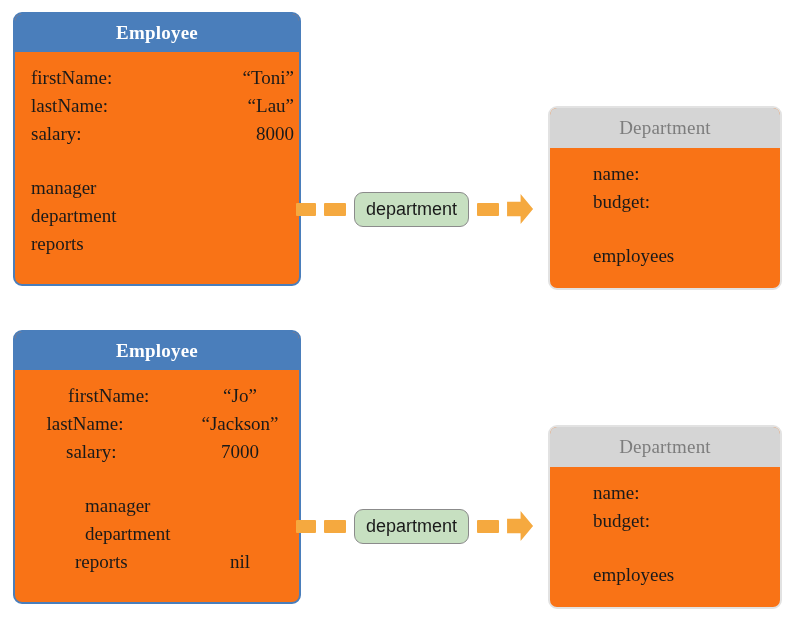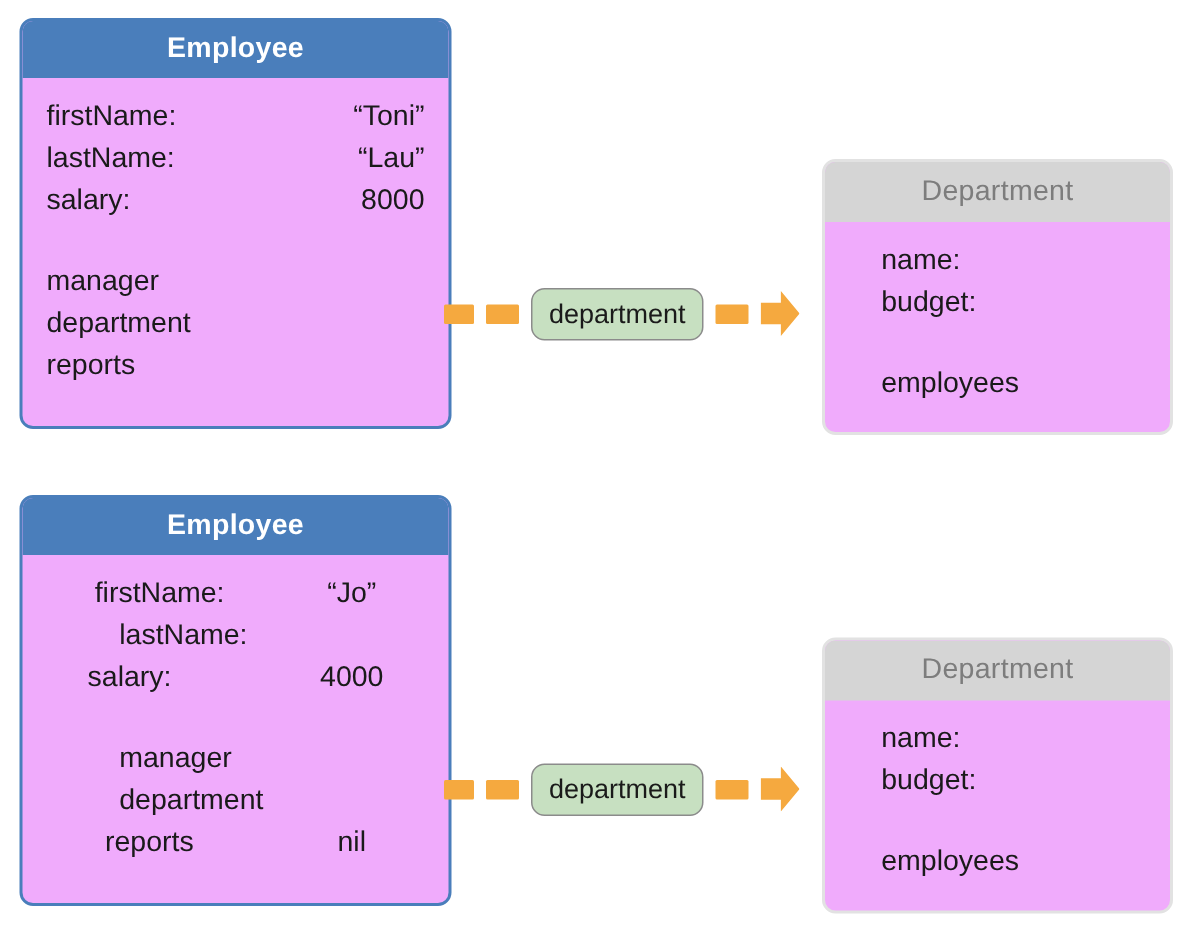--- a/index.html
+++ b/index.html
@@ -18,23 +18,24 @@
     position: absolute;
     inset: 0;
     width: 796px;
     height: 618px;
   }
 
   
   .obj-box {
     position: absolute;
     box-sizing: border-box;
-    background: #f0abfc;
+    background: #f97316;
     border-radius: 9px;
     overflow: hidden;
+    font-family: Liberation Serif, serif;
   }
   .obj-box.employee {
     border: 2px solid #4a7ebb;
   }
   .obj-box.department {
     border: 2px solid #e2e2e2;
   }
 
   .box-header {
     box-sizing: border-box;
@@ -54,21 +55,21 @@
     background: #d5d5d5;
     color: #7d7d7d;
     font-weight: normal;
     font-size: 19px;
     height: 40px;
     line-height: 40px;
   }
 
   .box-body {
     box-sizing: border-box;
-    padding: 12px 16px 10px 16px;
+    padding: 12px 5px 10px 16px;
     font-size: 19px;
     color: #1a1a1a;
   }
 
   
   .slot-row {
     display: flex;
     align-items: baseline;
     line-height: 28px;
     white-space: pre;
@@ -204,24 +205,25 @@
   <div class="obj-box employee" style="left:13px; top:330px; width:288px; height:274px;">
     <div class="box-header">Employee</div>
     <div class="box-body vals-col">
 
       <div class="slot-row">
         <span class="slot-name">firstName:</span>
         <span class="slot-value">“Jo”</span>
       </div>
       <div class="slot-row">
         <span class="slot-name">lastName:</span>
+        <span class="slot-value">“Jackson”</span>
       </div>
       <div class="slot-row">
         <span class="slot-name">salary:</span>
-        <span class="slot-value">4000</span>
+        <span class="slot-value">7000</span>
       </div>
 
       <div class="spacer-row"></div>
 
       <div class="slot-row">
         <span class="slot-name">manager</span>
         <span class="slot-value"></span>
       </div>
       <div class="slot-row">
         <span class="slot-name">department</span>

